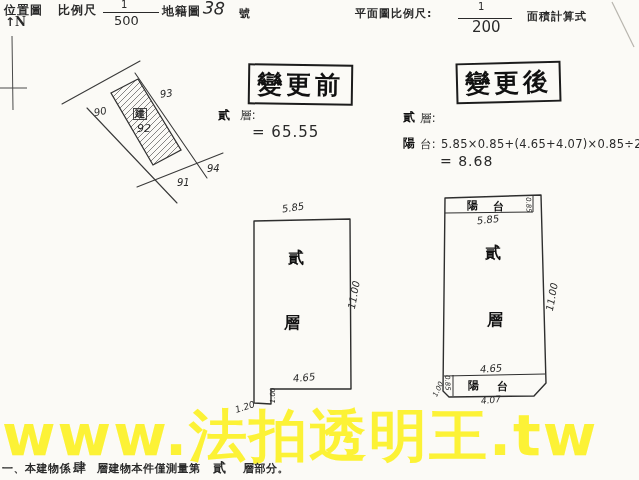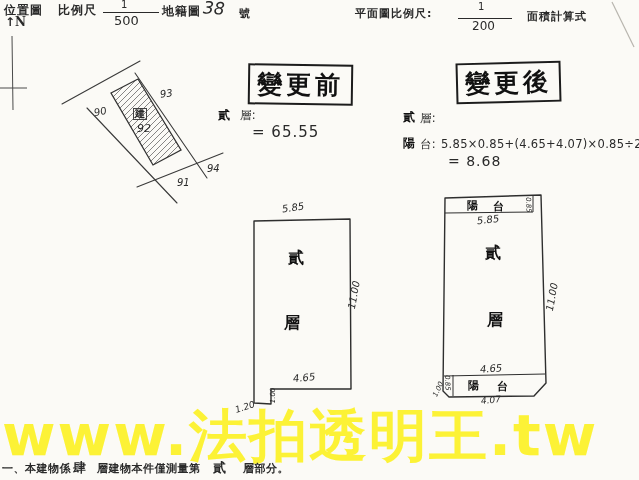--- a/index.html
+++ b/index.html
@@ -77,21 +77,21 @@
   <span class="lb print" style="left:162px;top:5px;">地籍圖</span>
   <span class="lb" style="left:203px;top:0px;font-size:17px;font-style:italic;transform:rotate(4deg);">38</span>
   <span class="lb print" style="left:239px;top:8px;font-size:11px;">號</span>
 
   <span class="lb" style="left:5px;top:16px;font-size:12px;font-weight:bold;">↑</span>
   <span class="lb" style="left:15px;top:16px;font-size:12px;font-weight:bold;font-family:'DejaVu Serif',serif;">N</span>
 
   <span class="lb print" style="left:355px;top:8px;font-size:11px;">平面圖比例尺:</span>
   <span class="lb" style="left:478px;top:2px;font-size:10px;">1</span>
   <div class="frac-line" style="left:458px;top:18px;width:54px;"></div>
-  <span class="lb" style="left:472px;top:20px;font-size:12px;">200</span>
+  <span class="lb" style="left:472px;top:20px;font-size:15px;">200</span>
   <span class="lb print" style="left:527px;top:11px;font-size:11px;">面積計算式</span>
 
   <span class="lb sk" style="left:94px;top:107px;transform:rotate(-12deg);">90</span>
   <span class="lb sk" style="left:160px;top:89px;transform:rotate(-8deg);">93</span>
   <span class="lb sk" style="left:177px;top:178px;">91</span>
   <span class="lb sk" style="left:207px;top:164px;">94</span>
   <span class="lb" style="left:133px;top:108px;font-size:10px;font-weight:bold;border:1px solid #444;padding:0 1px;">建</span>
   <span class="lb sk" style="left:137px;top:123px;font-size:11px;">92</span>
 
   <div class="stamp" style="left:248px;top:64px;transform:rotate(0.8deg);">變更前</div>
@@ -101,21 +101,21 @@
   <span class="lb fm-res" style="left:252px;top:125px;">= 65.55</span>
 
   <div class="stamp" style="left:456px;top:62px;transform:rotate(-1.5deg);">變更後</div>
 
   <span class="lb pc" style="left:403px;top:111px;font-size:12px;">貳</span>
   <span class="lb fm" style="left:420px;top:113px;">層:</span>
 
   <span class="lb pc" style="left:403px;top:137px;font-size:12px;">陽</span>
   <span class="lb fm" style="left:420px;top:139px;">台:</span>
   <span class="lb fm" style="left:441px;top:139px;">5.85×0.85+(4.65+4.07)×0.85÷2</span>
-  <span class="lb fm-res" style="left:440px;top:154px;font-size:14px;margin-left:8px;">= 8.68</span>
+  <span class="lb fm-res" style="left:440px;top:154px;font-size:14px;">= 8.68</span>
 
   <span class="lb dim" style="left:282px;top:203px;transform:rotate(-8deg);font-size:10px;">5.85</span>
   <span class="lb dim" style="left:340px;top:290px;transform:rotate(-80deg);font-size:10px;">11.00</span>
   <span class="lb pc" style="left:288px;top:250px;">貳</span>
   <span class="lb pc" style="left:284px;top:315px;">層</span>
   <span class="lb dim" style="left:293px;top:373px;transform:rotate(-5deg);font-size:10px;">4.65</span>
   <span class="lb dim-sm" style="left:266px;top:392px;transform:rotate(-90deg);">1.00</span>
   <span class="lb dim" style="left:235px;top:403px;transform:rotate(-18deg);">1.20</span>
 
   <span class="lb pc" style="left:467px;top:200px;font-size:11px;">陽</span>

